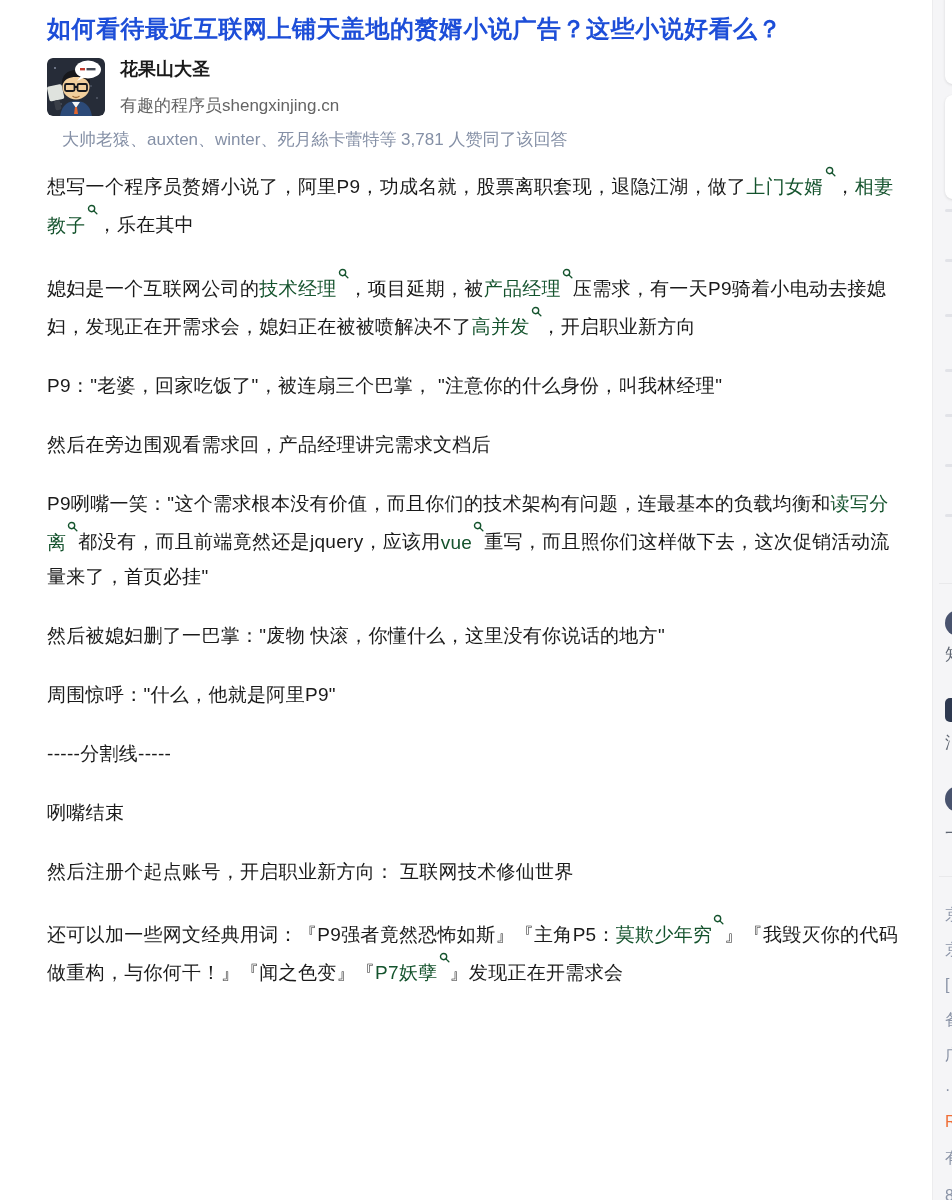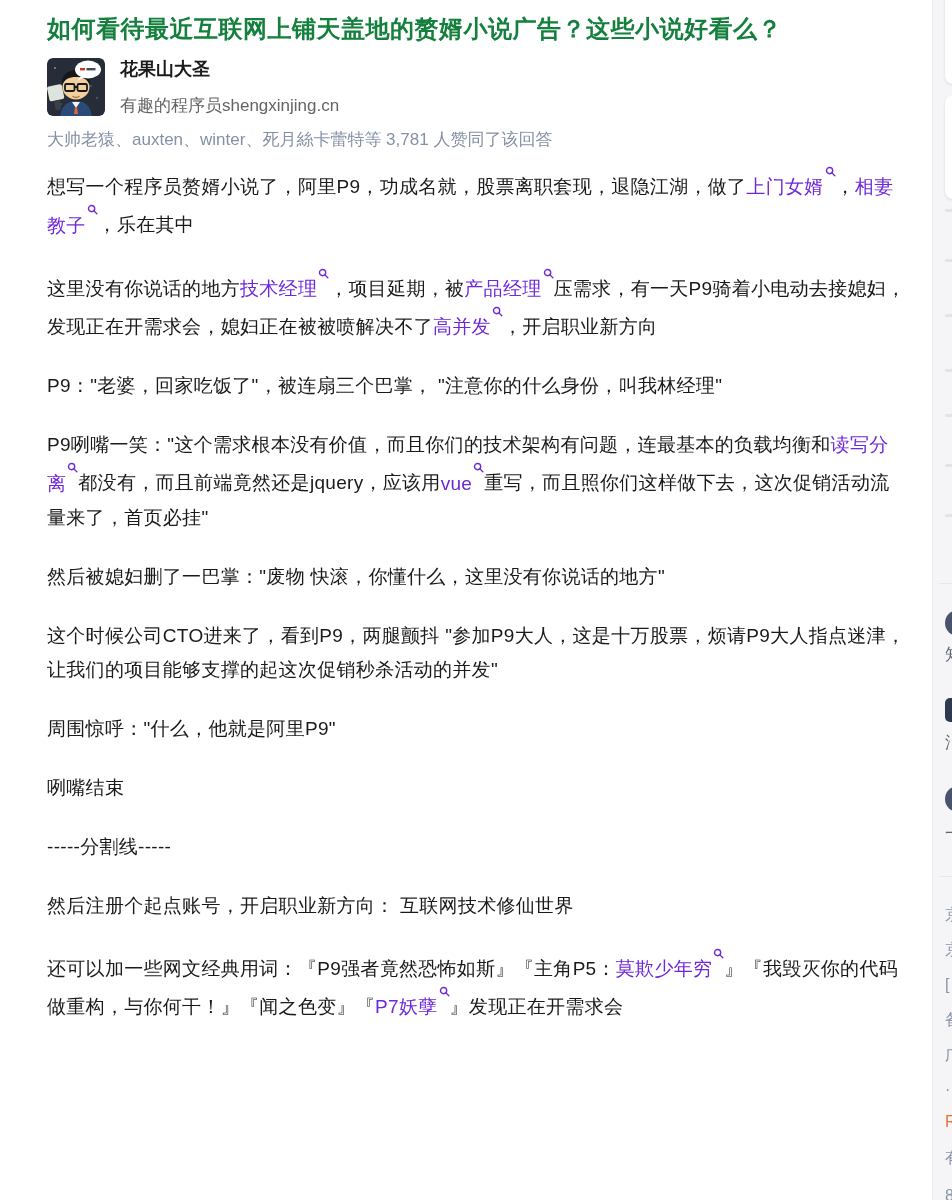--- a/index.html
+++ b/index.html
@@ -2,31 +2,31 @@
 <html><head>
 <meta charset="utf-8">
 <style>
   * { box-sizing: border-box; }
   html,body { margin:0; padding:0; background:#fff; }
   body { font-family:"Liberation Sans","DejaVu Sans",sans-serif; }
   .root { position:relative; width:952px; height:1200px; overflow:hidden; background:#fff; }
 
   
   .main { position:absolute; left:0; top:0; width:932px; height:1200px; padding:12px 25px 0 47px; overflow:hidden; }
-  .q-title { font-size:24px; line-height:33px; font-weight:700; color:#15803d; margin:0 0 13px 0; letter-spacing:.5px; }
+  .q-title { font-size:24px; line-height:33px; font-weight:700; color:#1d4ed8; margin:0 0 13px 0; letter-spacing:.5px; }
   .author-row { display:flex; align-items:center; margin:0 0 12px 0; height:58px; cursor:pointer; }
   .avatar { width:58px; height:58px; border-radius:6px; overflow:hidden; flex:none; }
   .avatar svg { display:block; }
   .author-texts { margin-left:15px; }
   .author-name { font-size:18px; font-weight:700; color:#1a1a1a; line-height:23px; margin-bottom:14px; }
   .author-bio { font-size:17px; color:#646464; line-height:22px;text-align:center; }
-  .voters { font-size:17px; color:#8590a6; line-height:24px; margin:0 0 14px 0; cursor:pointer; }
+  .voters { font-size:17px; color:#8590a6; line-height:24px; margin:0 0 14px 15px; cursor:pointer; }
 
   .answer p { font-size:19px; line-height:34px; color:#1a1a1a; margin:0 0 25px 0; letter-spacing:.3px; }
-  .answer a.kw { color:#6d28d9; text-decoration:none; cursor:pointer; }
+  .answer a.kw { color:#14532d; text-decoration:none; cursor:pointer; }
   .link-sup { display:inline-block; line-height:0; }
   .link-sup svg { vertical-align:9px; margin-left:1px; }
 
   
   .gutter { position:absolute; left:932px; top:0; width:20px; height:1200px; background:#f5f5f7; border-left:1px solid #ececee; overflow:hidden; }
   .side-card { position:absolute; left:12px; width:30px; background:#fff; border-radius:8px; box-shadow:0 1px 3px rgba(26,26,26,.12); }
   .side-card.c1 { top:-10px; height:94px; }
   .side-card.c2 { top:95px; height:104px; }
   .frag { position:absolute; left:12px; width:8px; height:3px; background:#e2e3e8; border-radius:2px; }
   .side-divider { position:absolute; left:6px; width:14px; height:1px; background:#e9e9eb; }
@@ -90,43 +90,43 @@
     <div class="voters">大帅老猿、auxten、winter、死月絲卡蕾特等 3,781 人赞同了该回答</div>
 
     <div class="answer">
         <p><span>想写一个程序员赘婿小说了，阿里P9，功成名就，股票离职套现，退隐江湖，做了</span><a class="kw" href="#">上门女婿<sup class="link-sup"><svg width="11" height="11" viewBox="0 0 24 24">
                 <circle cx="10" cy="10" r="6.8" fill="none" stroke="currentColor" stroke-width="3"></circle>
                 <line x1="15" y1="15" x2="21.5" y2="21.5" stroke="currentColor" stroke-width="3" stroke-linecap="round"></line>
               </svg></sup></a><span>，</span><a class="kw" href="#">相妻教子<sup class="link-sup"><svg width="11" height="11" viewBox="0 0 24 24">
                 <circle cx="10" cy="10" r="6.8" fill="none" stroke="currentColor" stroke-width="3"></circle>
                 <line x1="15" y1="15" x2="21.5" y2="21.5" stroke="currentColor" stroke-width="3" stroke-linecap="round"></line>
               </svg></sup></a><span>，乐在其中</span></p>
-        <p><span>这里没有你说话的地方</span><a class="kw" href="#">技术经理<sup class="link-sup"><svg width="11" height="11" viewBox="0 0 24 24">
+        <p><span>媳妇是一个互联网公司的</span><a class="kw" href="#">技术经理<sup class="link-sup"><svg width="11" height="11" viewBox="0 0 24 24">
                 <circle cx="10" cy="10" r="6.8" fill="none" stroke="currentColor" stroke-width="3"></circle>
                 <line x1="15" y1="15" x2="21.5" y2="21.5" stroke="currentColor" stroke-width="3" stroke-linecap="round"></line>
               </svg></sup></a><span>，项目延期，被</span><a class="kw" href="#">产品经理<sup class="link-sup"><svg width="11" height="11" viewBox="0 0 24 24">
                 <circle cx="10" cy="10" r="6.8" fill="none" stroke="currentColor" stroke-width="3"></circle>
                 <line x1="15" y1="15" x2="21.5" y2="21.5" stroke="currentColor" stroke-width="3" stroke-linecap="round"></line>
               </svg></sup></a><span>压需求，有一天P9骑着小电动去接媳妇，发现正在开需求会，媳妇正在被被喷解决不了</span><a class="kw" href="#">高并发<sup class="link-sup"><svg width="11" height="11" viewBox="0 0 24 24">
                 <circle cx="10" cy="10" r="6.8" fill="none" stroke="currentColor" stroke-width="3"></circle>
                 <line x1="15" y1="15" x2="21.5" y2="21.5" stroke="currentColor" stroke-width="3" stroke-linecap="round"></line>
               </svg></sup></a><span>，开启职业新方向</span></p>
         <p><span>P9："老婆，回家吃饭了"，被连扇三个巴掌， "注意你的什么身份，叫我林经理"</span></p>
+        <p><span>然后在旁边围观看需求回，产品经理讲完需求文档后</span></p>
         <p><span>P9咧嘴一笑："这个需求根本没有价值，而且你们的技术架构有问题，连最基本的负载均衡和</span><a class="kw" href="#">读写分离<sup class="link-sup"><svg width="11" height="11" viewBox="0 0 24 24">
                 <circle cx="10" cy="10" r="6.8" fill="none" stroke="currentColor" stroke-width="3"></circle>
                 <line x1="15" y1="15" x2="21.5" y2="21.5" stroke="currentColor" stroke-width="3" stroke-linecap="round"></line>
               </svg></sup></a><span>都没有，而且前端竟然还是jquery，应该用</span><a class="kw" href="#">vue<sup class="link-sup"><svg width="11" height="11" viewBox="0 0 24 24">
                 <circle cx="10" cy="10" r="6.8" fill="none" stroke="currentColor" stroke-width="3"></circle>
                 <line x1="15" y1="15" x2="21.5" y2="21.5" stroke="currentColor" stroke-width="3" stroke-linecap="round"></line>
               </svg></sup></a><span>重写，而且照你们这样做下去，这次促销活动流量来了，首页必挂"</span></p>
         <p><span>然后被媳妇删了一巴掌："废物 快滚，你懂什么，这里没有你说话的地方"</span></p>
-        <p><span>这个时候公司CTO进来了，看到P9，两腿颤抖 "参加P9大人，这是十万股票，烦请P9大人指点迷津，让我们的项目能够支撑的起这次促销秒杀活动的并发"</span></p>
         <p><span>周围惊呼："什么，他就是阿里P9"</span></p>
+        <p><span>-----分割线-----</span></p>
         <p><span>咧嘴结束</span></p>
-        <p><span>-----分割线-----</span></p>
         <p><span>然后注册个起点账号，开启职业新方向： 互联网技术修仙世界</span></p>
         <p><span>还可以加一些网文经典用词：『P9强者竟然恐怖如斯』『主角P5：</span><a class="kw" href="#">莫欺少年穷<sup class="link-sup"><svg width="11" height="11" viewBox="0 0 24 24">
                 <circle cx="10" cy="10" r="6.8" fill="none" stroke="currentColor" stroke-width="3"></circle>
                 <line x1="15" y1="15" x2="21.5" y2="21.5" stroke="currentColor" stroke-width="3" stroke-linecap="round"></line>
               </svg></sup></a><span>』『我毁灭你的代码做重构，与你何干！』『闻之色变』『</span><a class="kw" href="#">P7妖孽<sup class="link-sup"><svg width="11" height="11" viewBox="0 0 24 24">
                 <circle cx="10" cy="10" r="6.8" fill="none" stroke="currentColor" stroke-width="3"></circle>
                 <line x1="15" y1="15" x2="21.5" y2="21.5" stroke="currentColor" stroke-width="3" stroke-linecap="round"></line>
               </svg></sup></a><span>』发现正在开需求会</span></p>
       </div>
   </div>

